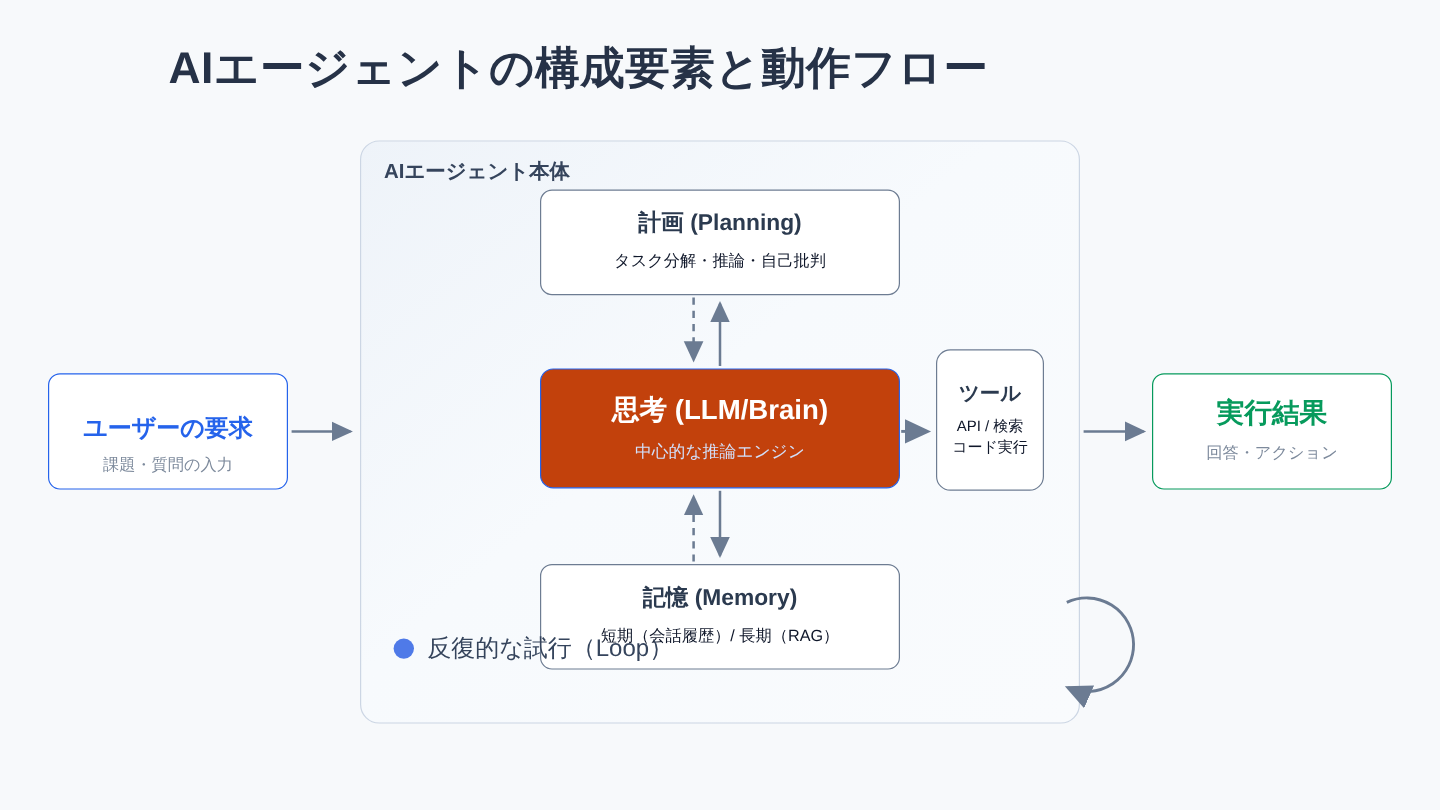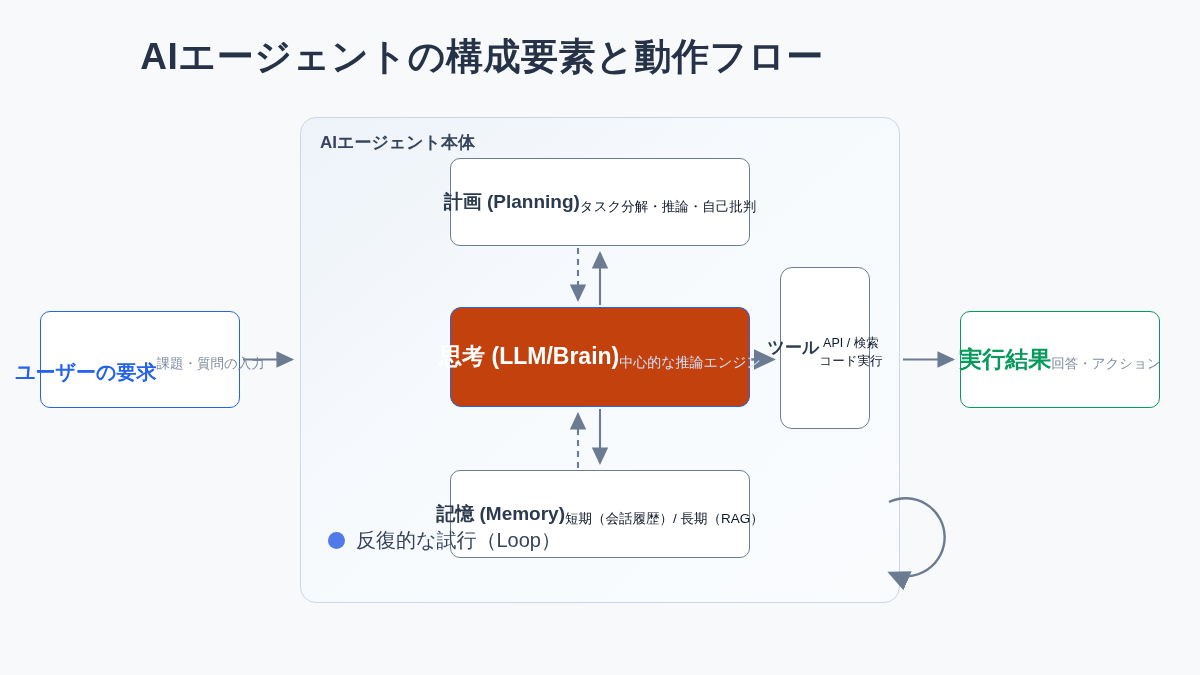--- a/index.html
+++ b/index.html
@@ -54,21 +54,21 @@
     color: #35445c;
     white-space: nowrap;
   }
 
   
   .node {
     position: absolute;
     box-sizing: border-box;
     border-radius: 10px;
     display: flex;
-    flex-direction: row;
+    flex-direction: column;
     align-items: center;
     justify-content: center;
     background: #ffffff;
     border: 1.6px solid #6d7c92;
     text-align: center;
   }
   .node .node-title {
     font-size: 19px;
     font-weight: bold;
     color: #2b3a4f;
@@ -102,21 +102,21 @@
     color: #d2e0fb;
     font-size: 14px;
     margin-top: 10px;
   }
   
   #node-memory {
     left: 450px; top: 470px; width: 300px; height: 88px;
   }
   
   #node-tools {
-    left: 780px; top: 267px; width: 90px; height: 162px;
+    left: 780px; top: 291px; width: 90px; height: 118px;
     border-radius: 12px;
   }
   #node-tools .node-title { font-size: 17px; }
   #node-tools .node-sub   { font-size: 12.5px; margin-top: 8px; }
 
   
   #node-user {
     left: 40px; top: 311px; width: 200px; height: 97px;
     border: 1.7px solid #2563eb;
     border-radius: 10px;

